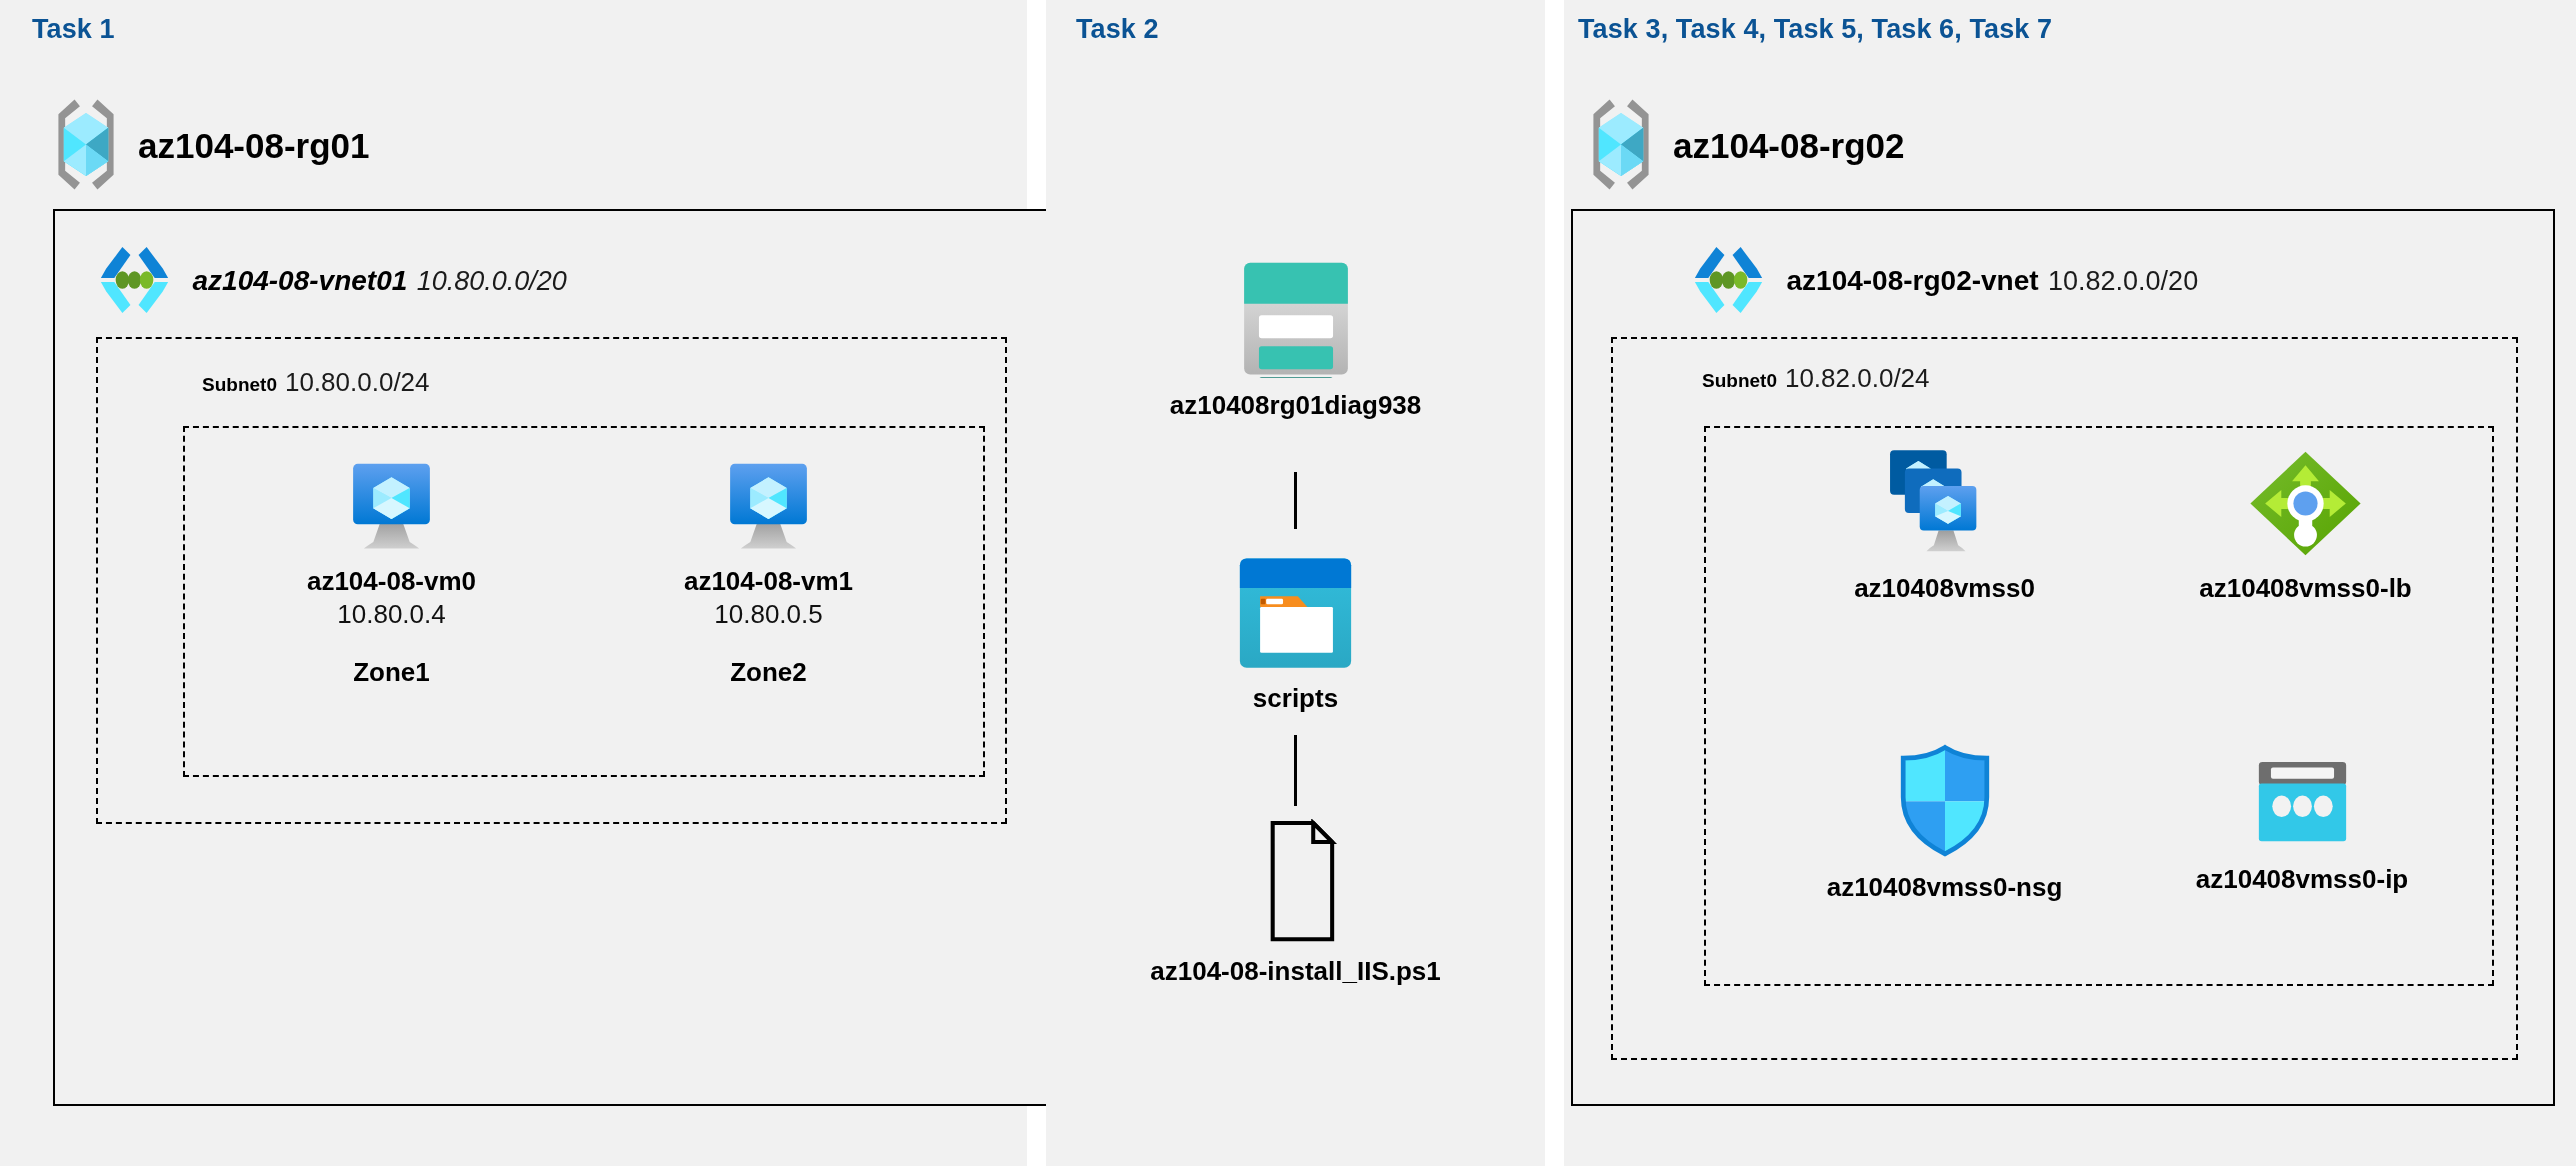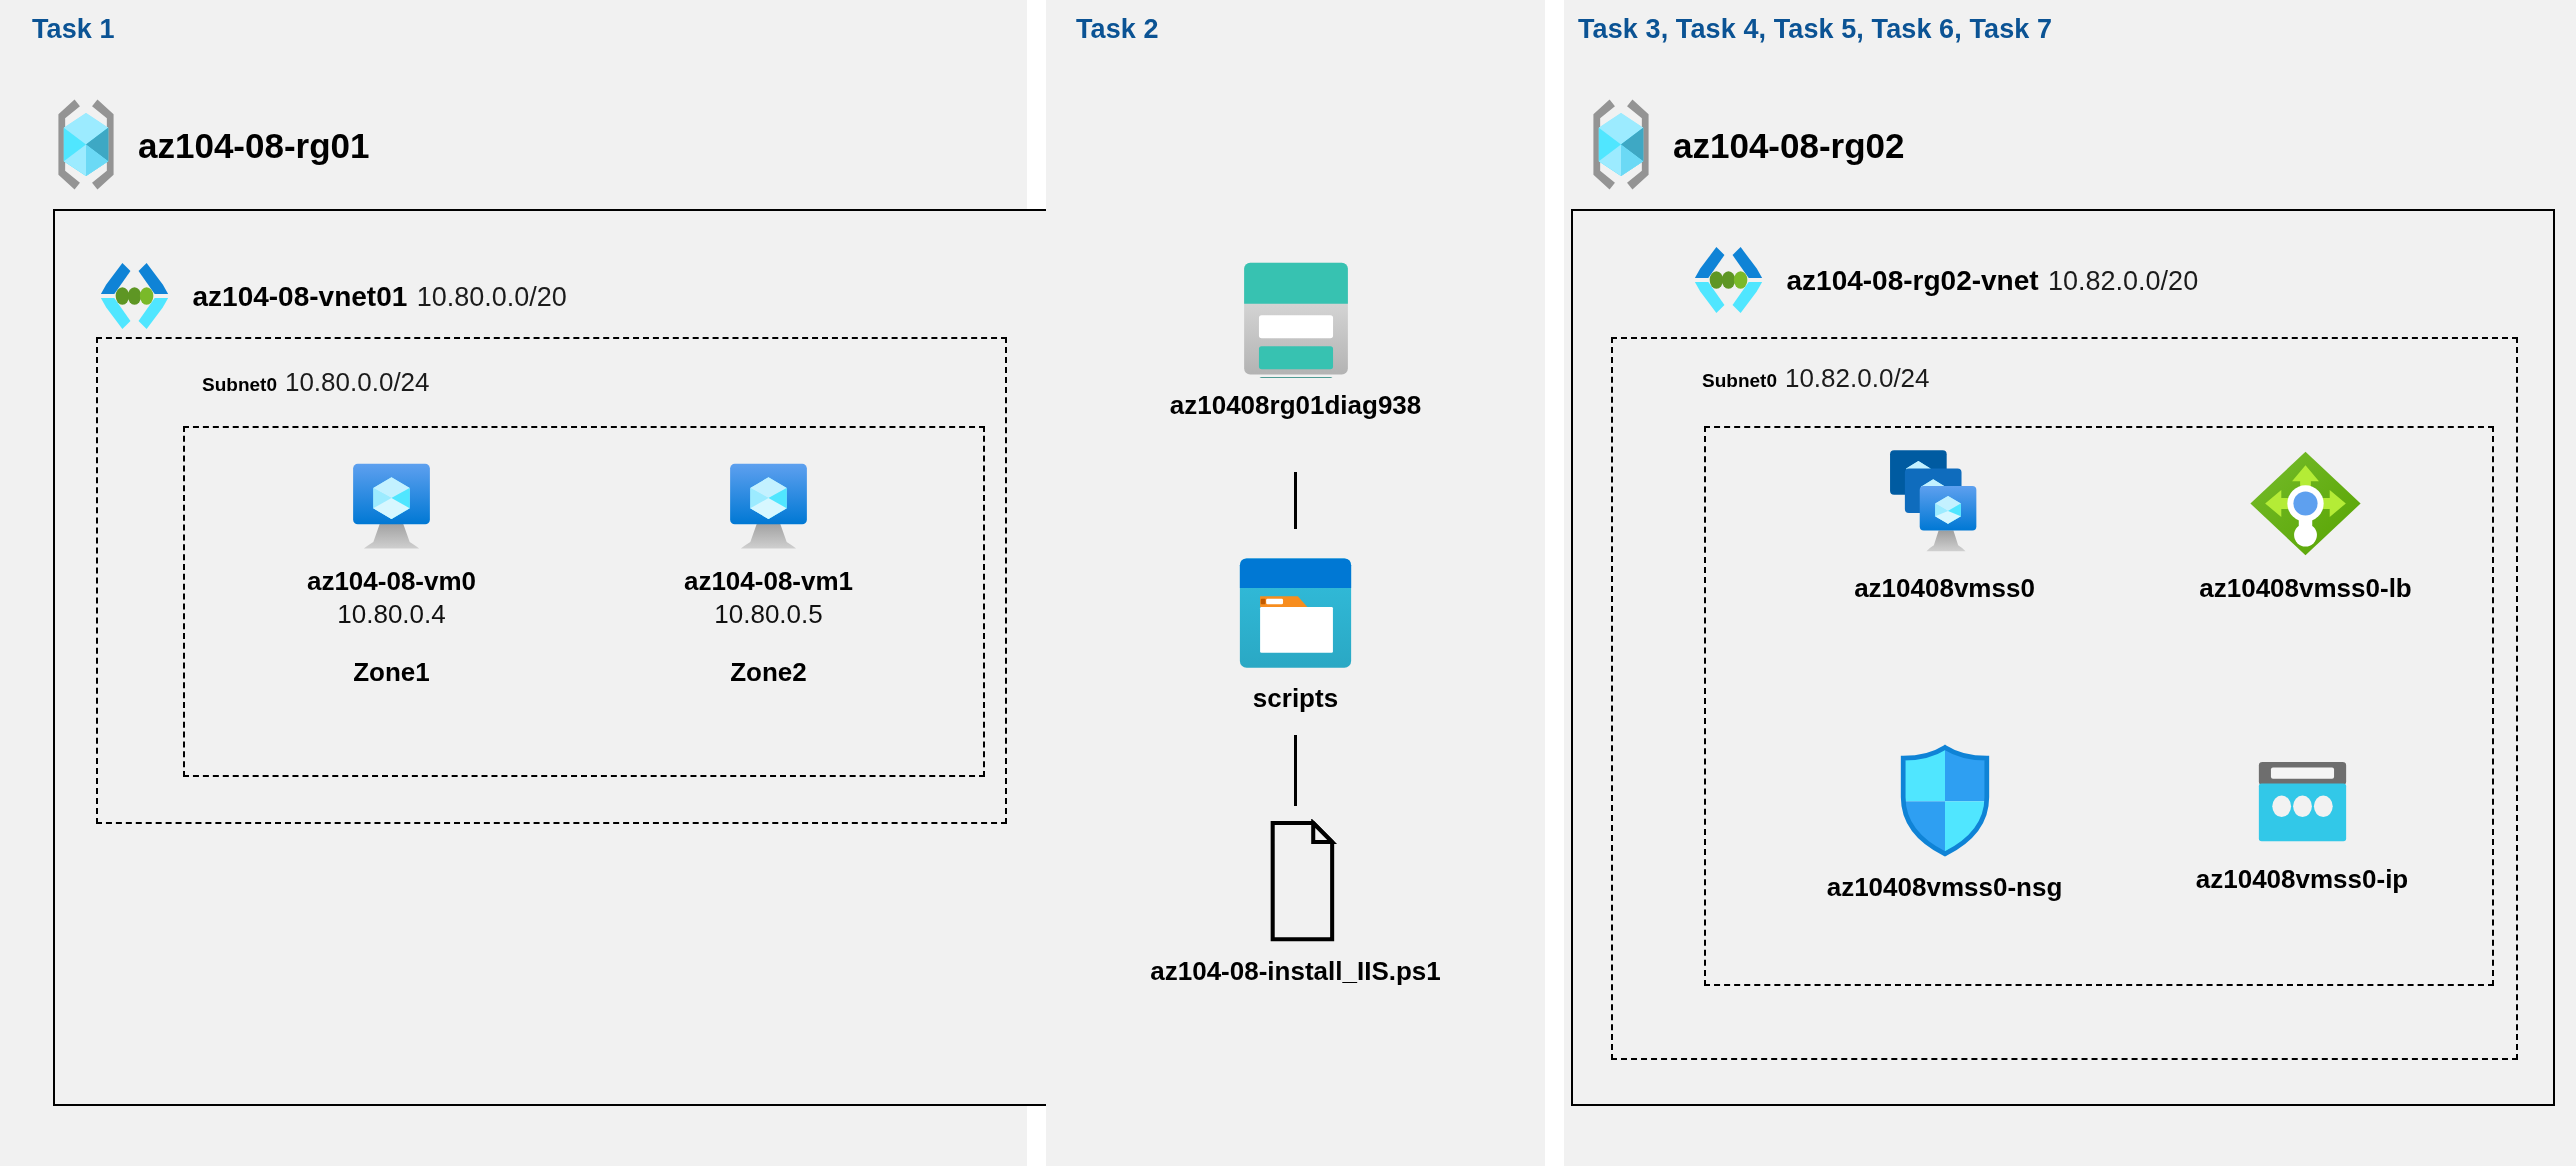--- a/index.html
+++ b/index.html
@@ -50,21 +50,21 @@
       <polygon points="55,75 88,100 55,122 22,100" fill="#9cebff"></polygon>
       <polygon points="55,75 88,50 88,100 55,75" fill="#3ea8c4"></polygon>
       <polygon points="55,75 88,100 55,122" fill="#6bd9f5"></polygon>
     </svg>
   </span>
   <span class="rg-name">az104-08-rg01</span>
 </div>
 
 <div class="solidbox" style="left:53px;top:209px;width:1453px;height:897px;"></div>
 
-<div class="vnet-head" style="left:94px;top:259px;">
+<div class="vnet-head" style="left:94px;top:243px;font-style:italic;">
   <span class="icon">
     <svg width="81" height="74" viewBox="0 0 120 110">
       <path d="M42 6 L18 38 L10 52 L30 52 L54 18 Z" fill="#0f83d6"></path>
       <path d="M10 58 L30 58 L54 92 L42 104 L18 72 Z" fill="#50e6ff"></path>
       <path d="M78 6 L102 38 L110 52 L90 52 L66 18 Z" fill="#0f83d6"></path>
       <path d="M110 58 L90 58 L66 92 L78 104 L102 72 Z" fill="#50e6ff"></path>
       <ellipse cx="42" cy="55" rx="10" ry="13" fill="#5e9624"></ellipse>
       <ellipse cx="60" cy="55" rx="10" ry="13" fill="#5e9624"></ellipse>
       <ellipse cx="78" cy="55" rx="10" ry="13" fill="#7ab929"></ellipse>
     </svg>

